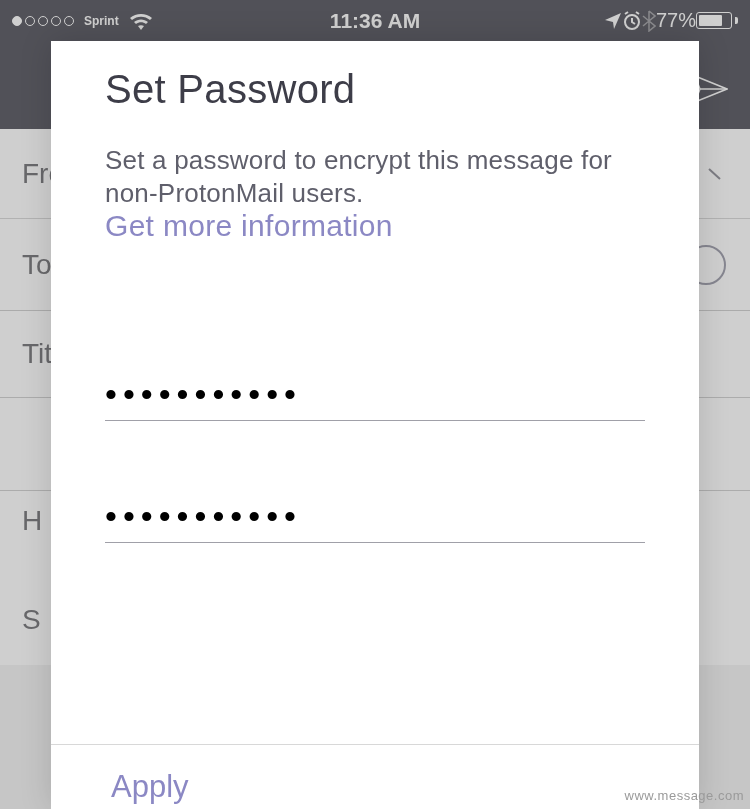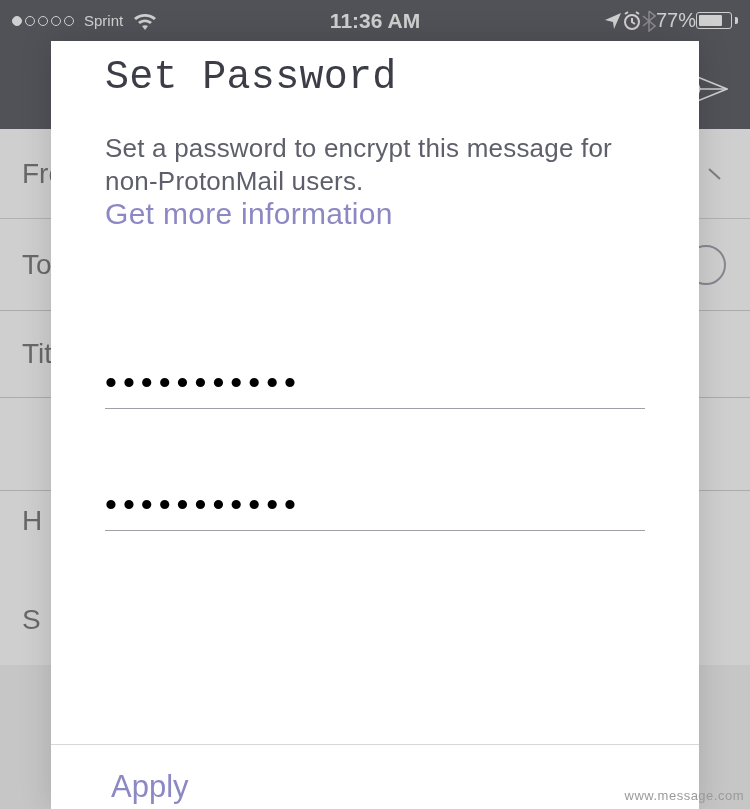--- a/index.html
+++ b/index.html
@@ -36,21 +36,21 @@
       gap: 3px;
       align-items: center;
     }
     .signal-dots span {
       width: 10px;
       height: 10px;
       border-radius: 50%;
       border: 1.5px solid #fff;
     }
     .signal-dots span.filled { background: #fff; }
-    .carrier { font-size: 15px; font-weight: 400; }
+    .carrier { font-size: 12px; font-weight: 700; }
     .status-center { font-size: 21px; font-weight: 600; position:absolute; left:50%; transform:translateX(-50%); }
     .status-right {
       display: flex;
       align-items: center;
     }
     .battery {
       display: flex;
       align-items: center;
       gap: 4px;
     }
@@ -141,24 +141,23 @@
       box-shadow: 0 0 30px rgba(0,0,0,0.15);
     }
     .modal-body {
       padding: 10px 54px 0 54px;
       flex: 1;
     }
     .modal-title {
       font-size: 40px;
       font-weight: 500;
       color: #3d3d48;
-      margin-top: 4px;
+      margin-top: 16px;
       margin-bottom: 32px;
       letter-spacing: 0.3px;
-      font-family: Liberation Mono, monospace;
     }
     .modal-desc {
       font-size: 26px;
       color: #5f5f6b;
       line-height: 1.25;
       letter-spacing: 0.2px;
     }
     .modal-link {
       font-size: 30px;
       color: #8b88c4;

